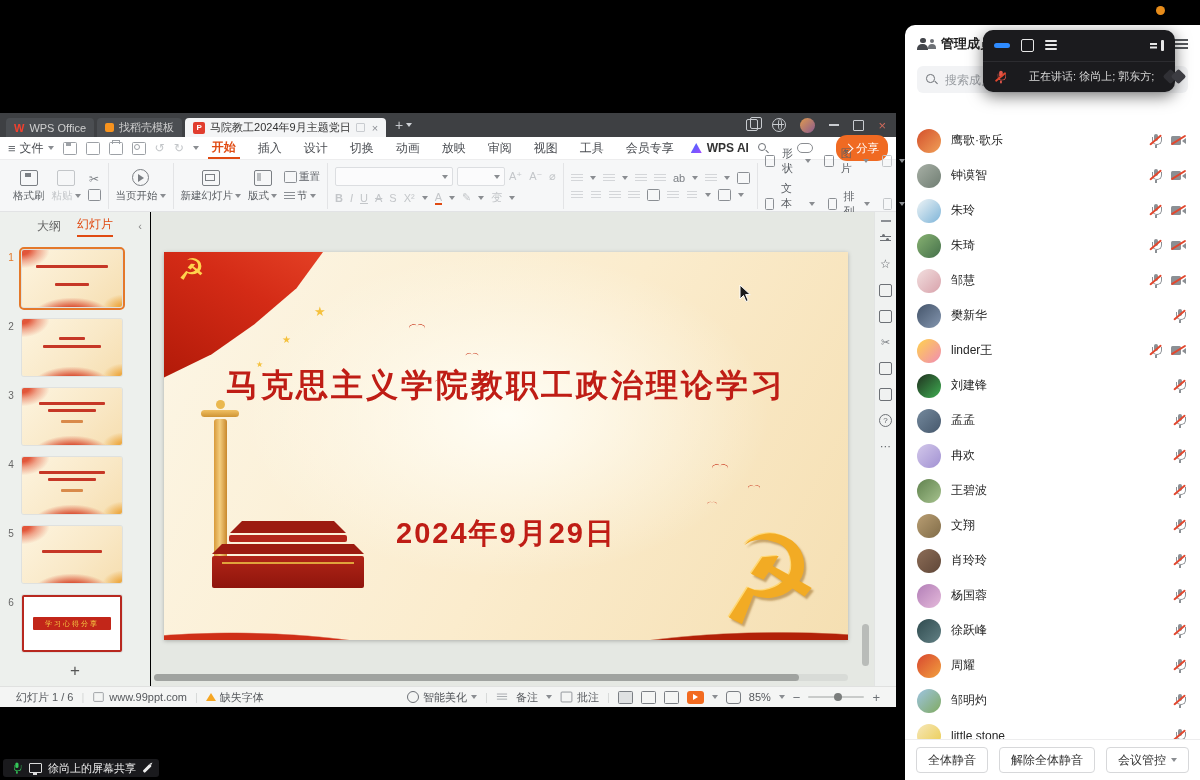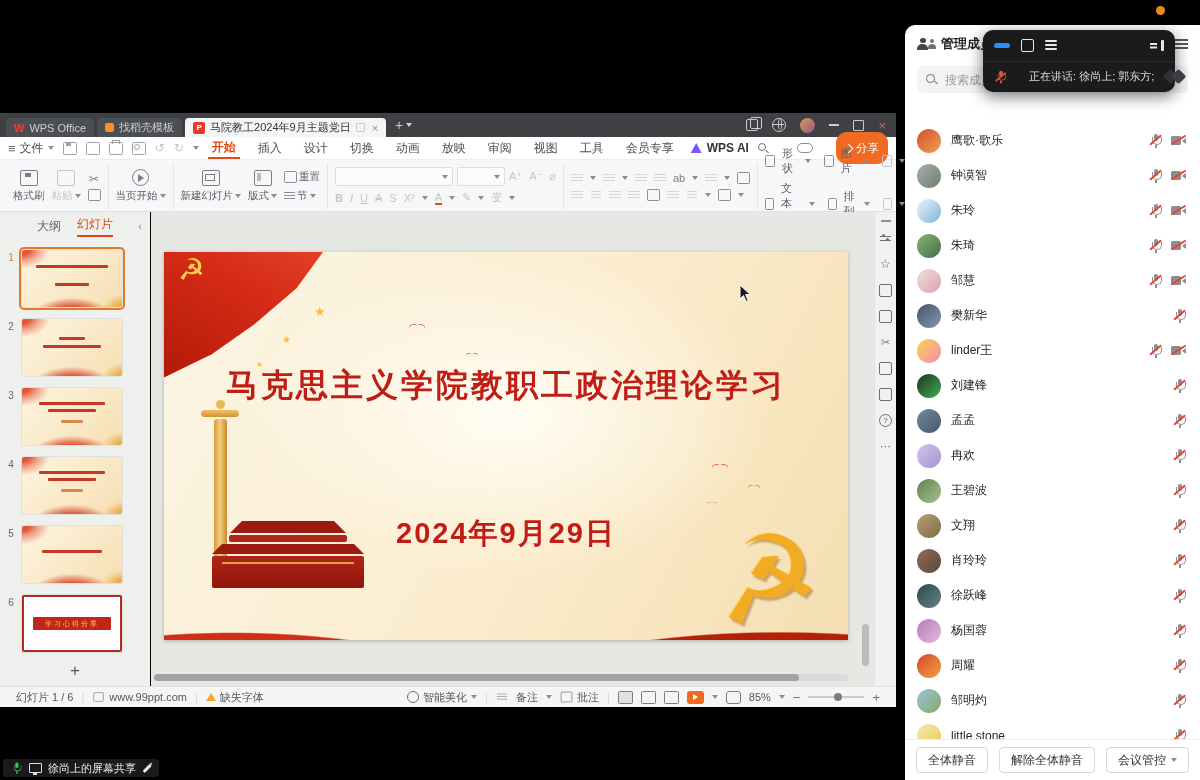--- a/index.html
+++ b/index.html
@@ -35,21 +35,21 @@
   .mb-ic{width:12px;height:11px;border:1.2px solid #9da1a6;border-radius:1.5px;position:relative}
   .mb-ic.floppy::before{content:'';position:absolute;left:2px;top:0;width:5px;height:3px;background:#9da1a6}
   .mb-ic.print::before{content:'';position:absolute;left:2px;top:-3px;width:6px;height:3px;border:1.2px solid #9da1a6;border-bottom:0}
   .mb-ic.prev::before{content:'';position:absolute;left:1.5px;top:1.5px;width:4px;height:4px;border:1.2px solid #9da1a6;border-radius:50%}
   .undo{color:#c3c6c9;font-size:12px}
   .ai-logo{width:11px;height:10px;clip-path:polygon(50% 0,100% 100%,0 100%);background:linear-gradient(135deg,#3b6bff,#a348ff)}
   .mag{width:11px;height:11px;position:relative;display:inline-block}
   .mag::before{content:'';position:absolute;left:0;top:0;width:6.5px;height:6.5px;border:1.4px solid #6d7176;border-radius:50%}
   .mag::after{content:'';position:absolute;left:7.5px;top:8px;width:4px;height:1.4px;background:#6d7176;transform:rotate(45deg)}
   .cloudic{width:14px;height:8px;background:transparent;border:1.3px solid #8a8d91;border-radius:8px;position:relative;margin-right:2px}
-  .share-btn{margin-left:21px;height:32px;padding:0 9px;background:#f06a22;border-radius:11px;color:#fff;font-size:11.5px;display:flex;align-items:center;gap:4px}
+  .share-btn{margin-left:21px;height:26px;padding:0 9px;background:#f06a22;border-radius:11px;color:#fff;font-size:11.5px;display:flex;align-items:center;gap:4px}
   .share-ic{width:6px;height:6px;border-top:1.6px solid #fff;border-right:1.6px solid #fff;transform:rotate(45deg)}
   
   .ribbon{height:46px;background:#f6f7f8;display:flex;align-items:stretch;padding:3px 6px 2px;gap:0;border-bottom:1px solid #e2e3e5;font-size:10.5px;color:#5a5e63}
   .rgroup{display:flex;align-items:center;gap:7px;padding:0 7px;border-right:1px solid #e3e4e6}
   .rcol{display:flex;flex-direction:column;align-items:center;justify-content:center;gap:3px}
   .rlab{display:flex;align-items:center;gap:2px;white-space:nowrap}
   .big-ic{width:16px;height:14px;border:1.3px solid #7b7f84;border-radius:2px;position:relative}
   .big-ic.play{border-radius:50%;width:15px;height:15px}
   .big-ic.play::before{content:'';position:absolute;left:5px;top:3.5px;border-left:6px solid #7b7f84;border-top:4px solid transparent;border-bottom:4px solid transparent}
   .big-ic.brush::before{content:'';position:absolute;left:4px;top:2px;width:6px;height:4px;background:#7b7f84}
@@ -785,35 +785,35 @@
       <span class="mic">
             <b></b>
             <i></i>
             <u></u>
           </span>
 
     </span>
   </div>
 
   <div class="m-row">
+    <span class="m-av avatar" style="background: linear-gradient(135deg, rgb(178, 126, 183), rgb(229, 186, 219));"></span>
+    <span class="m-name">杨国蓉</span>
+    <span class="m-icons">
+      <span class="mic">
+            <b></b>
+            <i></i>
+            <u></u>
+          </span>
+
+    </span>
+  </div>
+
+  <div class="m-row">
     <span class="m-av avatar" style="background: linear-gradient(135deg, rgb(47, 75, 79), rgb(98, 128, 132));"></span>
     <span class="m-name">徐跃峰</span>
-    <span class="m-icons">
-      <span class="mic">
-            <b></b>
-            <i></i>
-            <u></u>
-          </span>
-
-    </span>
-  </div>
-
-  <div class="m-row">
-    <span class="m-av avatar" style="background: linear-gradient(135deg, rgb(178, 126, 183), rgb(229, 186, 219));"></span>
-    <span class="m-name">杨国蓉</span>
     <span class="m-icons">
       <span class="mic">
             <b></b>
             <i></i>
             <u></u>
           </span>
 
     </span>
   </div>
 

